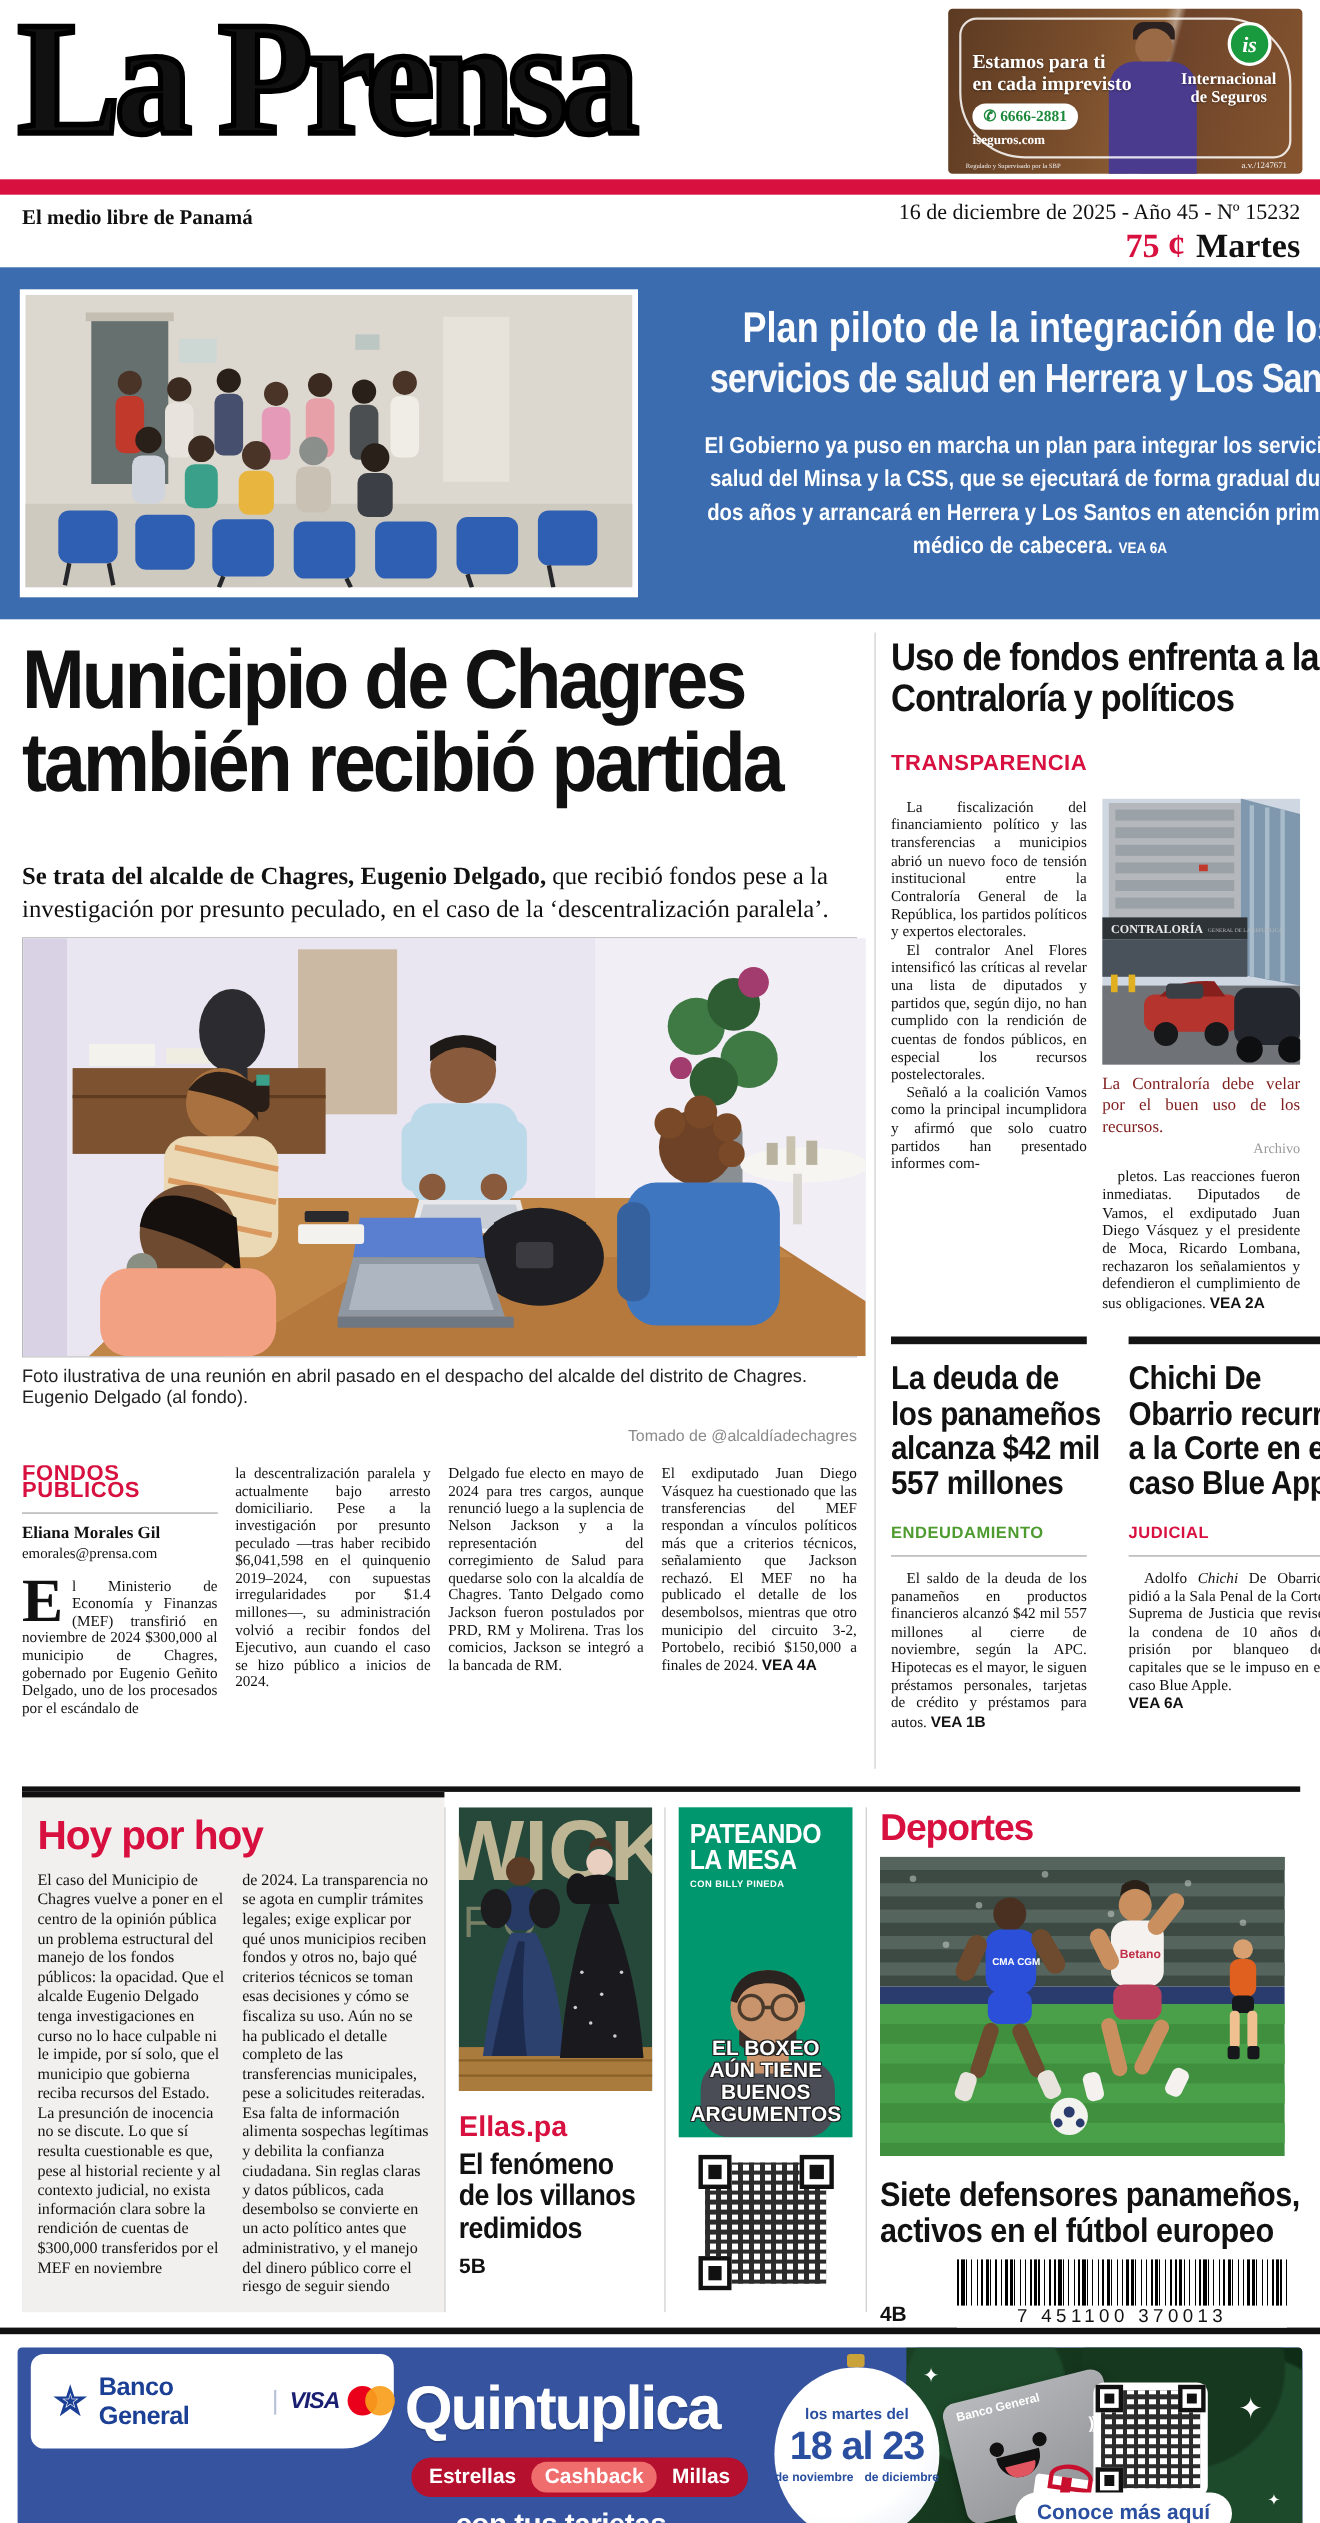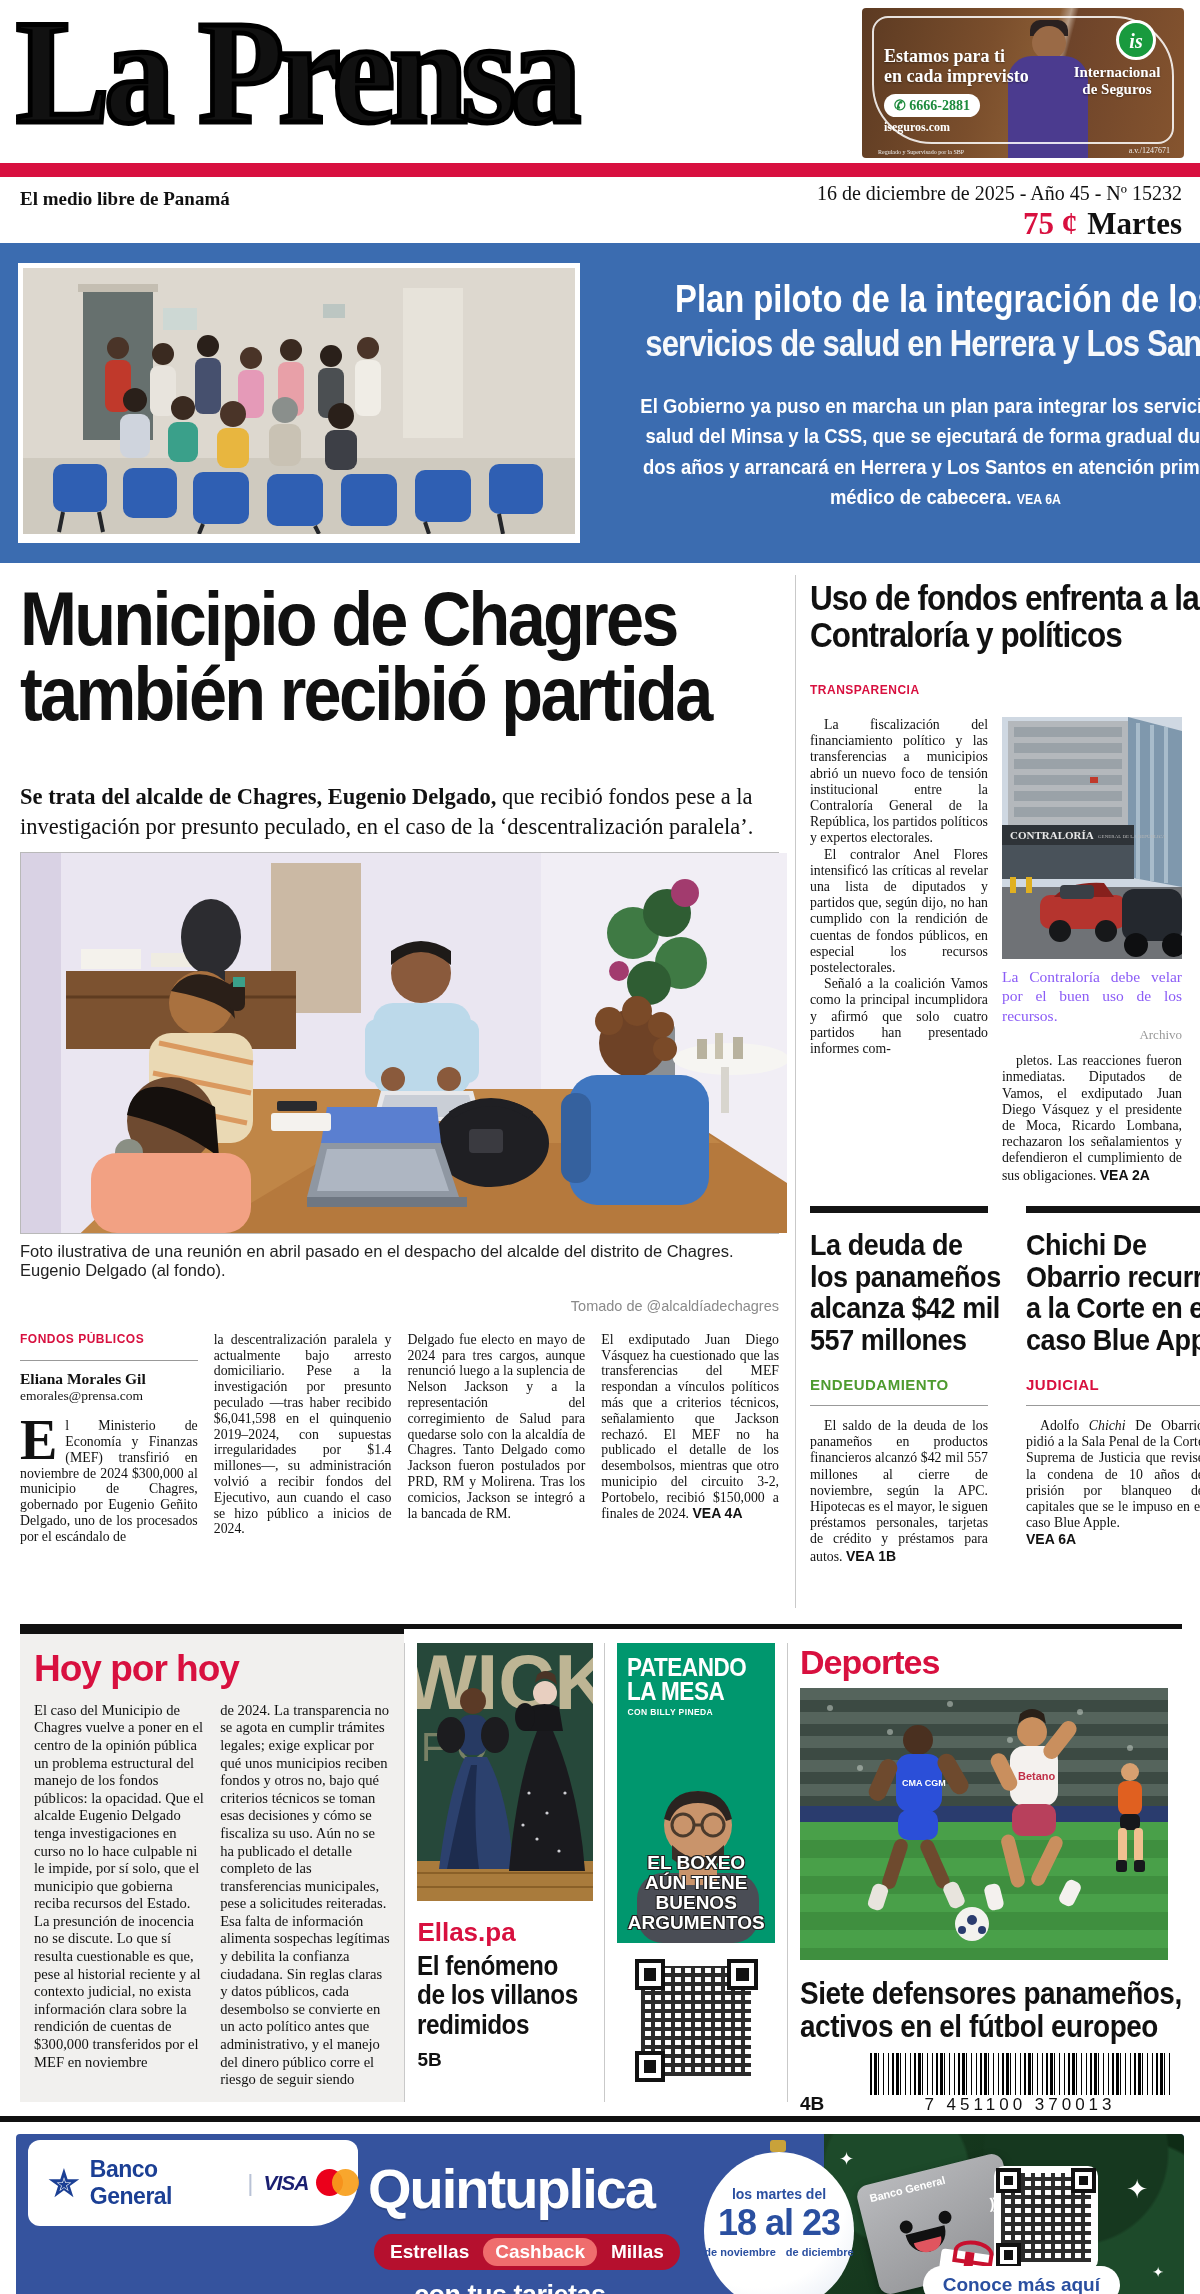--- a/index.html
+++ b/index.html
@@ -48,34 +48,34 @@
   .rightcol{width:387px;border-left:1px solid #c9c9c9;padding-left:14px;}
 
   .lead-h{font-size:76px;font-weight:bold;letter-spacing:-3px;line-height:.99;margin-top:6px;}
   .lead-sub{font-size:22.5px;line-height:1.32;margin:16px 0 10px;}
   .leadfig{border:1px solid #b9b9b9;margin-top:4px;}
   .leadfig svg{display:block;}
   .lead-cap{font-size:16.5px;margin-top:8px;color:#222;}
   .lead-credit{font-size:14.5px;color:#8a8a8a;text-align:right;margin-top:18px;}
   .article{display:flex;gap:16px;margin-top:18px;height:276px;overflow:hidden;}
   .acol{flex:1;font-family:"Liberation Serif",serif;font-size:13.8px;line-height:15.8px;text-align:justify;}
-  .kicker{font-family:"Liberation Sans",sans-serif;color:#d8103f;font-weight:bold;font-size:12px;letter-spacing:.5px;}
+  .kicker{font-family:"Liberation Sans",sans-serif;color:#d8103f;font-weight:bold;font-size:20px;letter-spacing:.5px;}
   .krule{border:none;border-top:1px solid #999;margin:12px 0 10px;}
   .byline{font-weight:bold;font-size:15.5px;}
   .bymail{font-size:13.5px;margin-top:2px;margin-bottom:14px;}
   .dropcap{float:left;font-size:56px;line-height:44px;font-weight:bold;padding-right:8px;font-family:"Liberation Serif",serif;}
   .veab{font-family:"Liberation Sans",sans-serif;font-weight:bold;font-size:14px;}
 
   .r-h{font-size:35px;font-weight:bold;letter-spacing:-1px;line-height:1.07;margin-top:4px;}
   .r-kicker{margin-top:24px;}
   .contracols{display:flex;gap:14px;margin-top:20px;}
   .ccol{width:180px;font-family:"Liberation Serif",serif;font-size:13.8px;line-height:16.2px;text-align:justify;}
   .ccol p{margin:0 0 0;text-indent:14px;}
   .cfig svg{display:block;}
-  .c-cap{font-size:15.5px;color:#8b5cf6;line-height:1.25;margin-top:8px;}
+  .c-cap{font-size:15.5px;color:#7f1d1d;line-height:1.25;margin-top:8px;}
   .c-credit{font-size:13px;color:#999;text-align:right;margin:2px 0 10px;}
 
   .minirow{display:flex;gap:38px;margin-top:22px;}
   .mini{width:178px;}
   .minibar{height:7px;background:#141414;margin-bottom:16px;}
   .mini-h{font-size:30px;font-weight:bold;line-height:1.06;letter-spacing:-.5px;}
   .mini-k{margin-top:20px;font-weight:bold;font-size:15px;letter-spacing:.5px;}
   .kgreen{color:#4e9b2f;}
   .kred{color:#d8103f;}
   .minibody{font-family:"Liberation Serif",serif;font-size:13.8px;line-height:16.2px;text-align:justify;margin-top:12px;text-indent:14px;}

